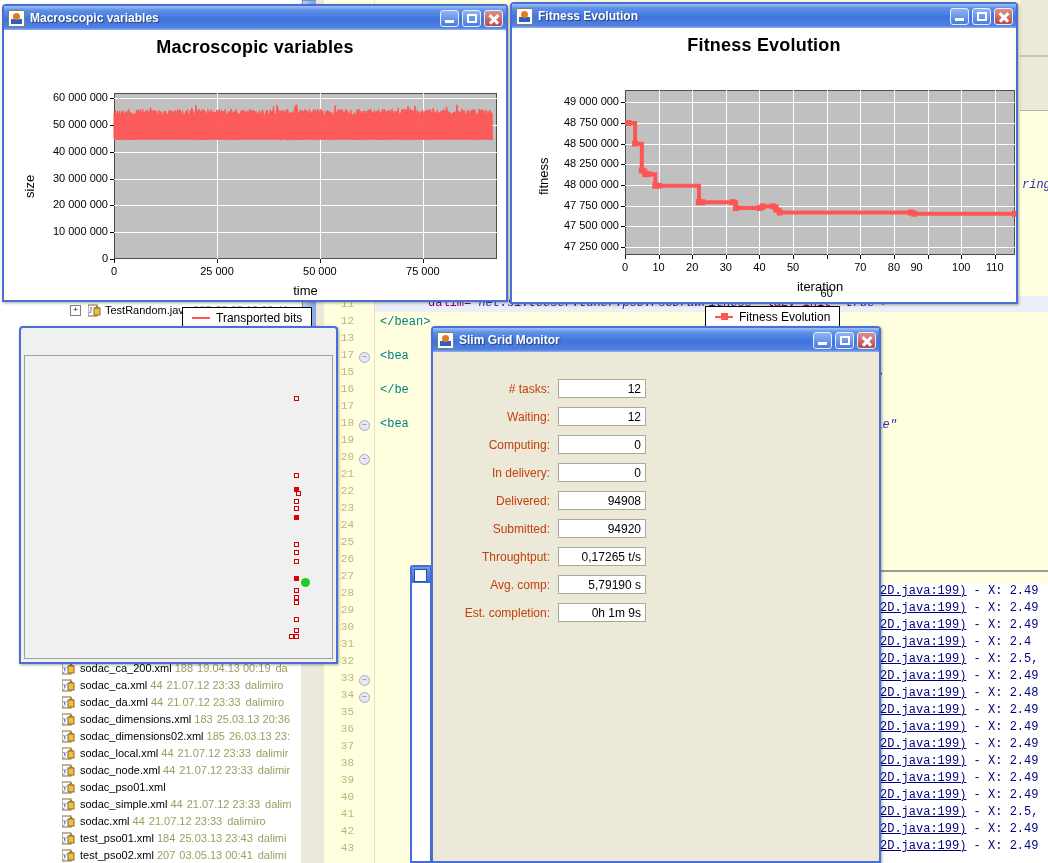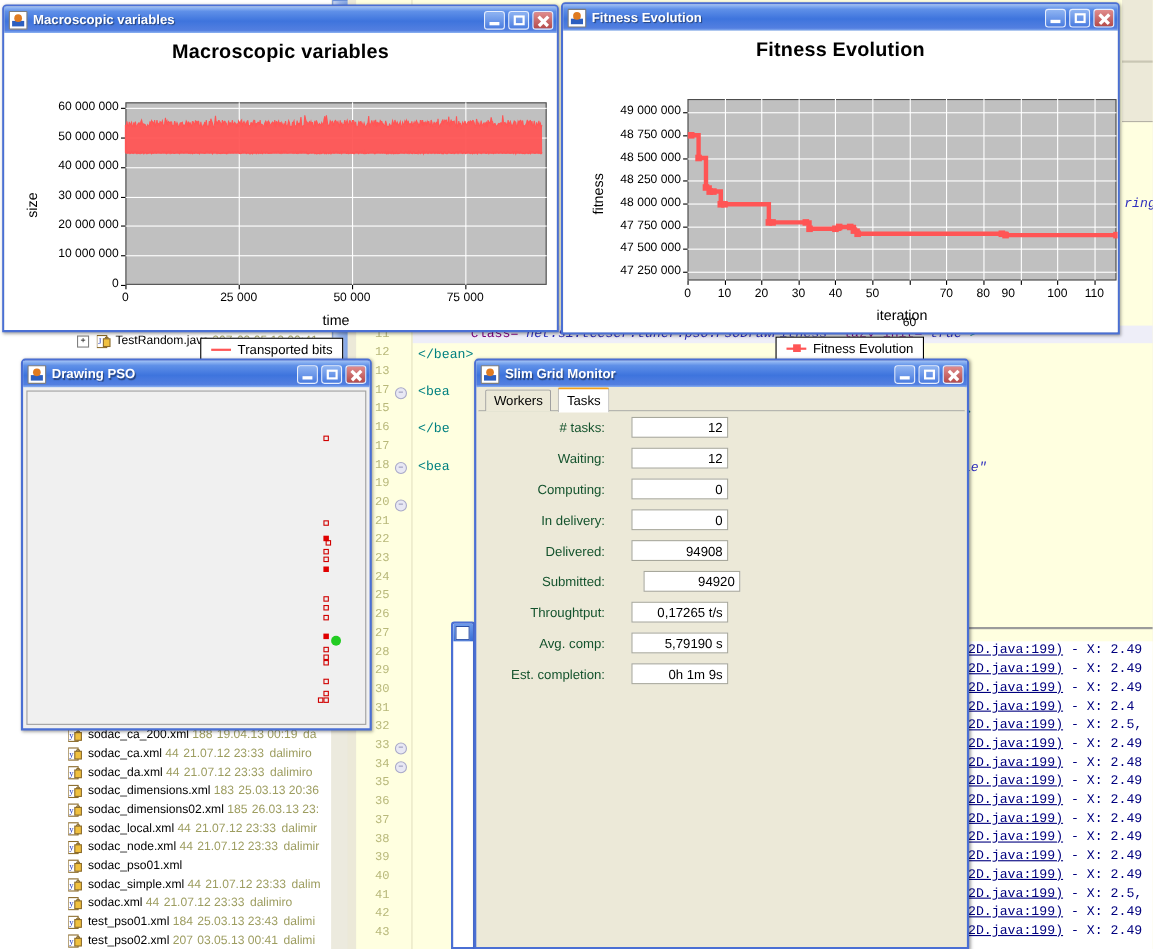--- a/index.html
+++ b/index.html
@@ -87,21 +87,21 @@
   .legendbox .ltxt{font-size:12px;color:#000;white-space:nowrap;}
   .tick{position:absolute;background:#000;}
 
   
   .tabstrip{height:22px;position:relative;background:#ece9d8;padding-left:6px;}
   .tab{position:absolute;top:2px;height:20px;line-height:19px;font-size:12px;padding:0 7px;background:#ece9d8;
        border:1px solid #a0a0a0;border-bottom:none;border-radius:2px 2px 0 0;color:#000;box-sizing:border-box;}
   .tab.active{background:#ffffff;border-top:2px solid #f0a020;top:0;height:23px;line-height:20px;z-index:3;border-bottom:none;}
   .tabline{position:absolute;left:0;right:0;bottom:0;height:1px;background:#a0a0a0;}
   .frow{position:absolute;display:flex;align-items:center;height:21px;}
-  .flabel{width:115px;text-align:right;font-size:12px;color:#14532d;padding-right:24px;}
+  .flabel{width:115px;text-align:right;font-size:12px;color:#c2410c;padding-right:8px;}
   .ffield{width:88px;height:19px;background:#ffffff;border:1px solid #a8a89c;box-sizing:border-box;
           text-align:right;font-size:12px;color:#000;padding:1px 4px 0 0;line-height:17px;overflow:hidden;white-space:nowrap;}
 
   
   .psocanvas{position:absolute;left:3px;top:27px;right:3px;bottom:3px;background:#f0f0f0;border:1px solid #9f9f9f;box-sizing:border-box;overflow:hidden;}
   .pt{position:absolute;width:5px;height:5px;box-sizing:border-box;}
   .pt.open{border:1.5px solid #d00000;background:transparent;}
   .pt.fill{background:#e00000;}
   .pt.best{width:9px;height:9px;border-radius:50%;background:#22cc22;}
 </style>
@@ -232,21 +232,21 @@
         <div class="gnum" style="top: 723px;">36</div>
         <div class="gnum" style="top: 740px;">37</div>
         <div class="gnum" style="top: 757px;">38</div>
         <div class="gnum" style="top: 774px; text-align: center;">39</div>
         <div class="gnum" style="top: 791px;">40</div>
         <div class="gnum" style="top: 808px;">41</div>
         <div class="gnum" style="top: 825px;">42</div>
         <div class="gnum" style="top: 842px;">43</div>
       </div>
     <div id="codeArea">
-        <div class="codeline" style="top: 296px; left: 104px;"><span class="c-attr">class=</span><span class="c-str">"net.si.teeser.tuner.pso.PsoDrawFitness"</span><span class="c-attr"> lazy-init=</span><span class="c-str">"true"</span><span class="c-tag">&gt;</span></div>
+        <div class="codeline" style="top: 296px; left: 104px;"><span class="c-attr">dalim=</span><span class="c-str">"net.si.teeser.tuner.pso.PsoDrawFitness"</span><span class="c-attr"> lazy-init=</span><span class="c-str">"true"</span><span class="c-tag">&gt;</span></div>
         <div class="codeline" style="top: 315px;"><span class="c-tag">&lt;/bean&gt;</span></div>
         <div class="codeline" style="top: 349px;"><span class="c-tag">&lt;bea</span></div>
         <div class="codeline" style="top: 383px;"><span class="c-tag">&lt;/be</span></div>
         <div class="codeline" style="top: 417px;"><span class="c-tag">&lt;bea</span></div>
         <div class="codeline" style="top: 368px; left: 537px;"><span class="c-str">e"</span><span class="c-tag">&gt;</span></div>
         <div class="codeline" style="top: 418px; left: 537px;"><span class="c-str">mple"</span></div>
       </div>
   </div>
 
   <div class="rtpanel"></div>
@@ -440,29 +440,20 @@
         </svg>
         <div class="legendbox" style="left: 193px; top: 278px;">
           <span class="lmark sq" style="background: rgb(255, 85, 85); --c: #ff5555;"></span>
           <span class="ltxt">Fitness Evolution</span>
         </div>
       </div>
   </div>
 </div>
 
 <div class="jwin" style="left:19px;top:326px;width:319px;height:338px;background:#f0f0f0;">
-  <div class="jtitle">
-    <span class="tico"></span>
-    <span class="ttxt">Drawing PSO</span>
-    <span class="wbtns">
-      <span class="wbtn min"></span>
-      <span class="wbtn max"></span>
-      <span class="wbtn cls"></span>
-    </span>
-  </div>
   <div class="psocanvas" id="psoCanvas">
       <div class="pt open" style="left: 269.326px; top: 40.26px;"></div>
       <div class="pt open" style="left: 269.326px; top: 116.815px;"></div>
       <div class="pt fill" style="left: 269.326px; top: 131.15px;"></div>
       <div class="pt open" style="left: 271.192px; top: 134.81px;"></div>
       <div class="pt open" style="left: 269.326px; top: 143.045px;"></div>
       <div class="pt open" style="left: 269.326px; top: 150.06px;"></div>
       <div class="pt fill" style="left: 269.326px; top: 158.6px;"></div>
       <div class="pt open" style="left: 269.326px; top: 186.05px;"></div>
       <div class="pt open" style="left: 269.326px; top: 194.285px;"></div>
@@ -483,25 +474,20 @@
   <div class="jtitle">
     <span class="tico"></span>
     <span class="ttxt">Slim Grid Monitor</span>
     <span class="wbtns">
       <span class="wbtn min"></span>
       <span class="wbtn max"></span>
       <span class="wbtn cls"></span>
     </span>
   </div>
   <div style="position:absolute;left:2px;right:2px;top:24px;bottom:2px;background:#ece9d8;">
-    <div class="tabstrip" id="tabStrip">
-      <div class="tabline"></div>
-    <div class="tab" style="left: 6px;">Workers</div>
-        <div class="tab active" style="left: 72.4px;">Tasks</div>
-      </div>
     <div style="position:absolute;left:0;right:0;top:22px;bottom:0;background:#ece9d8;">
       <div id="formRows">
           <div class="frow" style="left: 0px; top: 4px;">
             <div class="flabel"># tasks:</div>
             <div class="ffield">12</div>
           </div>
           <div class="frow" style="left: 0px; top: 32px;">
             <div class="flabel">Waiting:</div>
             <div class="ffield">12</div>
           </div>
@@ -510,21 +496,21 @@
             <div class="ffield">0</div>
           </div>
           <div class="frow" style="left: 0px; top: 88px;">
             <div class="flabel">In delivery:</div>
             <div class="ffield">0</div>
           </div>
           <div class="frow" style="left: 0px; top: 116px;">
             <div class="flabel">Delivered:</div>
             <div class="ffield">94908</div>
           </div>
-          <div class="frow" style="left: 0px; top: 144px; gap: 11px;">
+          <div class="frow" style="left: 0px; top: 144px;">
             <div class="flabel">Submitted:</div>
             <div class="ffield">94920</div>
           </div>
           <div class="frow" style="left: 0px; top: 172px;">
             <div class="flabel">Throughtput:</div>
             <div class="ffield">0,17265 t/s</div>
           </div>
           <div class="frow" style="left: 0px; top: 200px;">
             <div class="flabel">Avg. comp:</div>
             <div class="ffield">5,79190 s</div>

